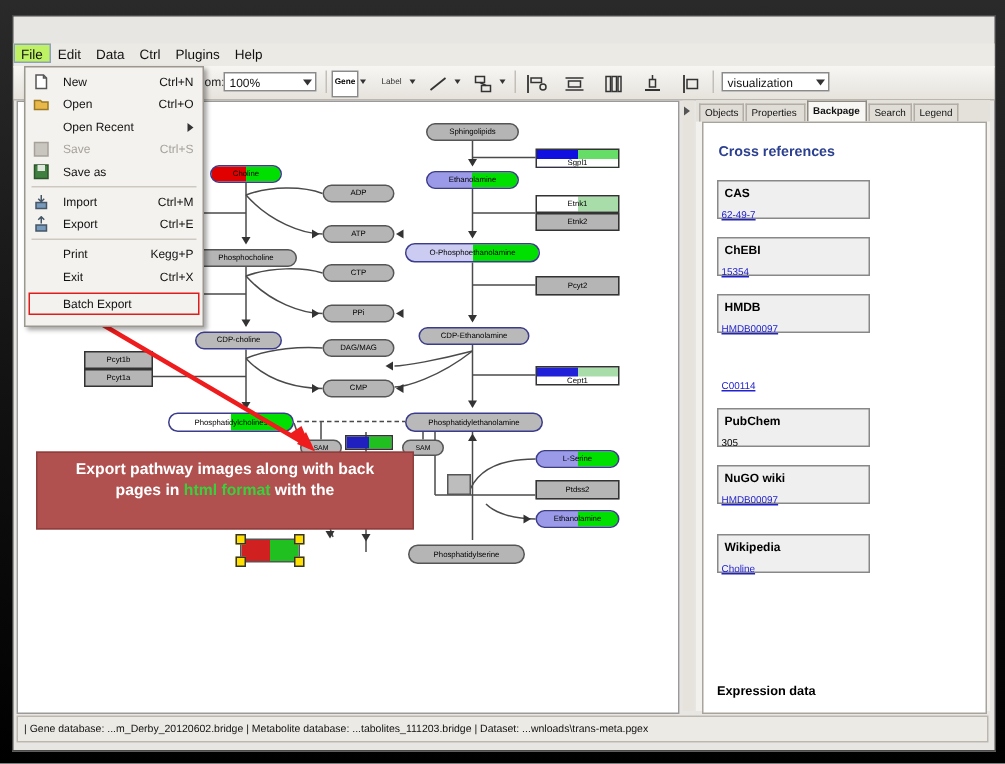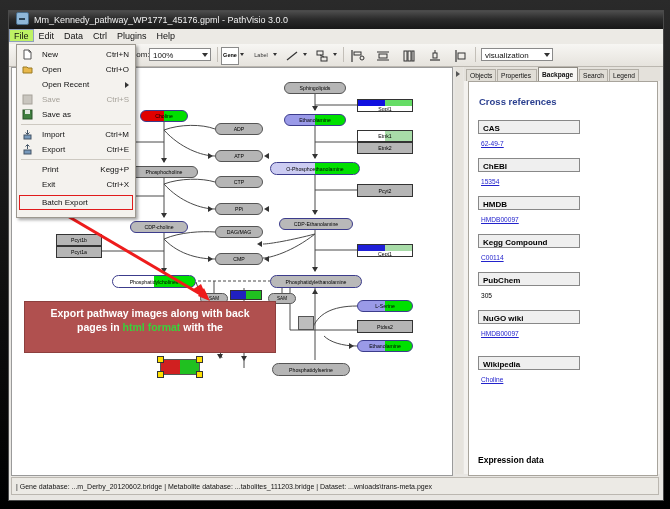--- a/index.html
+++ b/index.html
@@ -65,21 +65,21 @@
 
   
   #rightpanel{position:absolute;left:455px;top:56px;width:196px;height:407px;background:#f3f1ee;}
   #tabs{position:absolute;left:0;top:0;width:196px;height:14px;background:#e4e1db;}
   .tab{position:absolute;top:2px;height:12px;font-size:6.6px;line-height:12px;
       background:#e0ddd6;border:1px solid #b2aea6;border-bottom:none;padding:0 3px;box-sizing:border-box;color:#111;}
   .tab.active{background:#f8f7f4;top:0;height:14px;line-height:14px;border-color:#8e8a82;font-weight:bold;}
   #panelbody{position:absolute;left:4px;top:14px;width:188px;height:393px;
       background:#fff;border:1px solid #a8a49c;overflow:hidden;}
   #xrefTitle{position:absolute;left:10px;top:14px;font-size:9.5px;font-weight:bold;color:#2a3f8f;}
-  .xrow-label{position:absolute;left:9px;width:102px;height:14px;background:#efefef;
+  .xrow-label{position:absolute;left:9px;width:102px;height:26px;background:#efefef;
       border:1px solid #888;font-size:8px;font-weight:bold;color:#000;line-height:15px;padding-left:4px;box-sizing:border-box;}
   .xrow-val{position:absolute;left:12px;font-size:6.6px;color:#2222cc;text-decoration:underline;}
   .xrow-val.plain{color:#000;text-decoration:none;}
   #expdata{position:absolute;left:9px;top:373px;font-size:8.5px;font-weight:bold;color:#000;text-align:center;}
 
   
   #splitter{position:absolute;left:446px;top:56px;width:8px;height:407px;background:#e6e3dd;}
   #splitter .grip{position:absolute;left:1px;top:4px;width:0;height:0;
       border-top:3px solid transparent;border-bottom:3px solid transparent;border-left:4px solid #555;}
 
@@ -100,23 +100,20 @@
   #batchexport{position:absolute;left:2px;width:114px;height:15px;border:1.6px solid #e01b1b;box-sizing:border-box;}
   .msub{position:absolute;right:6px;top:5px;width:0;height:0;border-top:3px solid transparent;
       border-bottom:3px solid transparent;border-left:4px solid #333;}
 </style>
 </head>
 <body>
 
 <div id="frame">
 <div id="frame-inner">
 
-  <div id="titlebar">
-    <span class="tb-icon"></span><span>Mm_Kennedy_pathway_WP1771_45176.gpml - PathVisio 3.0.0</span>
-  </div>
 
   <div id="menubar">
     <span class="sel">File</span><span>Edit</span><span>Data</span><span>Ctrl</span><span>Plugins</span><span>Help</span>
   </div>
 
   <div id="toolbar">
     <div class="tbl" style="left:118px">Zoom:</div>
     <div class="combo" style="left:140px;width:62px">
       <span>100%</span><span class="arw"></span>
     </div>
@@ -375,21 +372,20 @@
 
       <div class="xrow-label" style="top:38px">CAS</div>
       <div class="xrow-val" style="top:58px">62-49-7</div>
 
       <div class="xrow-label" style="top:76px">ChEBI</div>
       <div class="xrow-val" style="top:96px">15354</div>
 
       <div class="xrow-label" style="top:114px">HMDB</div>
       <div class="xrow-val" style="top:134px">HMDB00097</div>
 
-      <div class="xrow-label" style="top:152px">Kegg Compound</div>
       <div class="xrow-val" style="top:172px">C00114</div>
 
       <div class="xrow-label" style="top:190px">PubChem</div>
       <div class="xrow-val plain" style="top:210px">305</div>
 
       <div class="xrow-label" style="top:228px">NuGO wiki</div>
       <div class="xrow-val" style="top:248px">HMDB00097</div>
 
       <div class="xrow-label" style="top:274px">Wikipedia</div>
       <div class="xrow-val" style="top:294px">Choline</div>

